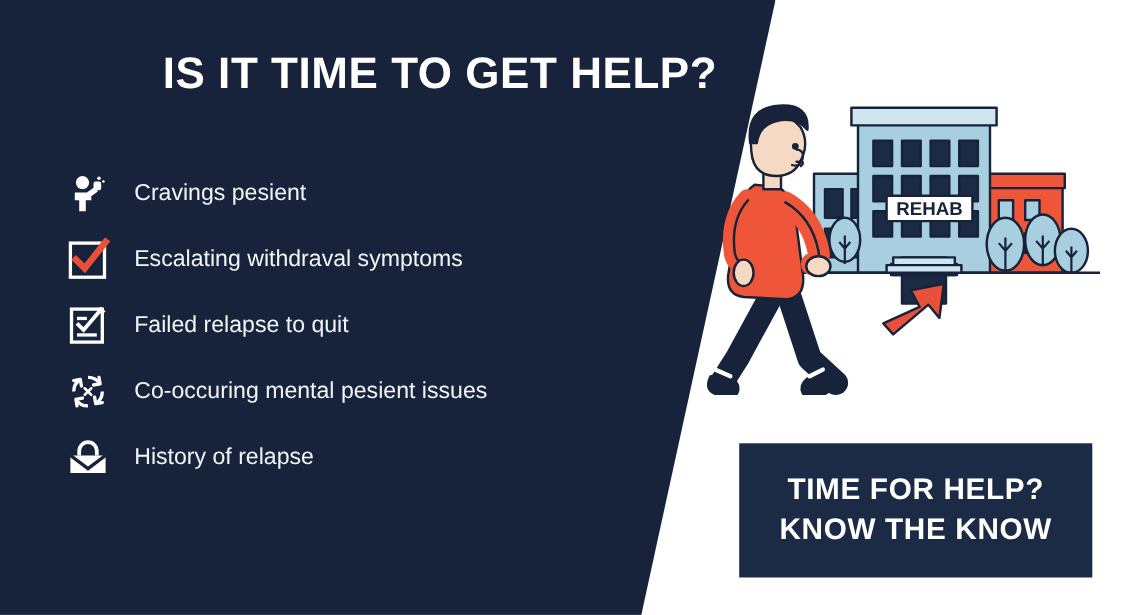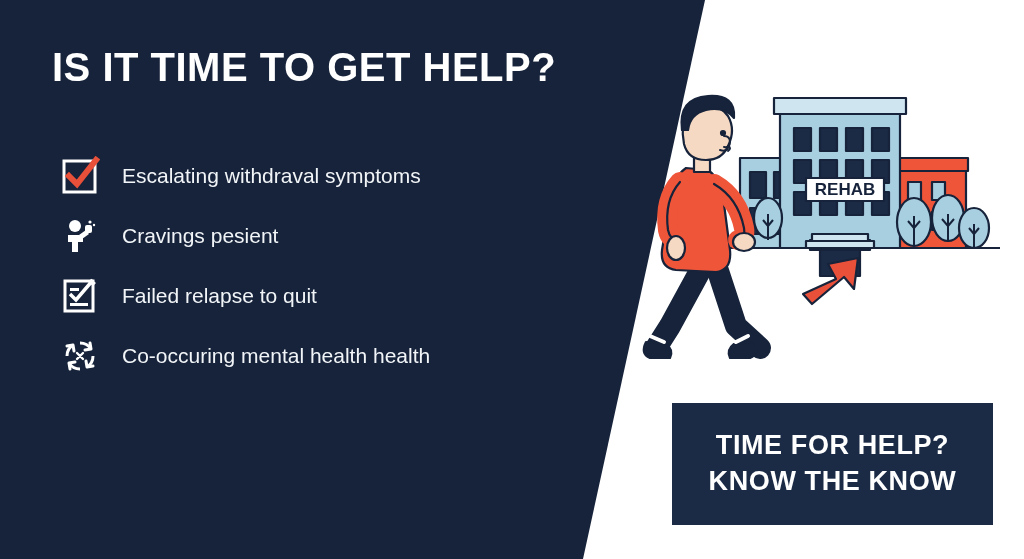--- a/index.html
+++ b/index.html
@@ -32,20 +32,21 @@
     position: absolute;
     left: 52px;
     top: 46px;
     width: 600px;
     color: #ffffff;
     font-size: 40px;
     font-weight: bold;
     letter-spacing: 0.5px;
     line-height: 1.05;
     white-space: nowrap;
+    text-align: right;
   }
   
   .checklist {
     position: absolute;
     left: 56px;
     top: 146px;
     width: 520px;
   }
   .check-row {
     display: flex;
@@ -104,40 +105,40 @@
 
   <div class="bg-white"></div>
   <div class="bg-navy"></div>
 
   <div class="headline">IS IT TIME TO GET HELP?</div>
 
   <div class="checklist">
 
     <div class="check-row">
       <span class="check-icon">
-        <svg width="40" height="40" viewBox="0 0 40 40">
-          <rect x="4" y="5" width="31" height="31" fill="none" stroke="#ffffff" stroke-width="3"></rect>
-          <path d="M9 20 L17 28 L36 4" fill="none" stroke="#e8503a" stroke-width="6" stroke-linecap="square" stroke-linejoin="miter"></path>
-        </svg>
-      </span>
-      <span class="check-label">Escalating withdraval symptoms</span>
-    </div>
-
-    <div class="check-row">
-      <span class="check-icon">
         <svg width="40" height="40" viewBox="0 0 40 40" fill="#ffffff">
           <circle cx="15" cy="10" r="6"></circle>
           <path d="M8 19 h11 a4 4 0 0 1 4 4 v3 h-5 v10 h-6 v-10 h-4 z"></path>
           <path d="M19 19 l7 -5 l3 4 l-7 5 z"></path>
           <rect x="25" y="9" width="7" height="8" rx="2"></rect>
           <circle cx="30" cy="6" r="1.6"></circle>
           <circle cx="34" cy="9" r="1.2"></circle>
         </svg>
       </span>
       <span class="check-label">Cravings pesient</span>
+    </div>
+
+    <div class="check-row">
+      <span class="check-icon">
+        <svg width="40" height="40" viewBox="0 0 40 40">
+          <rect x="4" y="5" width="31" height="31" fill="none" stroke="#ffffff" stroke-width="3"></rect>
+          <path d="M9 20 L17 28 L36 4" fill="none" stroke="#e8503a" stroke-width="6" stroke-linecap="square" stroke-linejoin="miter"></path>
+        </svg>
+      </span>
+      <span class="check-label">Escalating withdraval symptoms</span>
     </div>
 
     <div class="check-row">
       <span class="check-icon">
         <svg width="40" height="40" viewBox="0 0 40 40">
           <rect x="5" y="5" width="28" height="30" fill="none" stroke="#ffffff" stroke-width="3"></rect>
           <path d="M10 18 L16 24 L33 4" fill="none" stroke="#ffffff" stroke-width="3.5"></path>
           <rect x="10" y="27" width="18" height="3" fill="#ffffff"></rect>
           <rect x="10" y="12" width="9" height="3" fill="#ffffff"></rect>
           <path d="M31 3 l5 4 l-3 3 l-5 -4 z" fill="#ffffff"></path>
@@ -154,23 +155,33 @@
           <path d="M31 13 l-1 -6 M31 13 l-6 1" stroke-linecap="round"></path>
           <path d="M33 20 a13 13 0 0 1 -6 11"></path>
           <path d="M27 31 l6 -1 M27 31 l-1 -6" stroke-linecap="round"></path>
           <path d="M20 33 a13 13 0 0 1 -11 -6"></path>
           <path d="M9 27 l1 6 M9 27 l6 -1" stroke-linecap="round"></path>
           <path d="M7 20 a13 13 0 0 1 6 -11"></path>
           <path d="M13 9 l-6 1 M13 9 l1 6" stroke-linecap="round"></path>
           <path d="M17 17 l6 6 M23 17 l-6 6" stroke-width="2.4" stroke-linecap="round"></path>
         </svg>
       </span>
-      <span class="check-label">Co-occuring mental health health</span>
-    </div>
-
+      <span class="check-label">Co-occuring mental pesient issues</span>
+    </div>
+
+    <div class="check-row">
+      <span class="check-icon">
+        <svg width="40" height="40" viewBox="0 0 40 40">
+          <path d="M12 18 v-4 a8 8 0 0 1 16 0 v4" fill="none" stroke="#ffffff" stroke-width="3.4"></path>
+          <path d="M4 18 h32 v16 h-32 z" fill="#ffffff"></path>
+          <path d="M4 18 L20 30 L36 18" fill="none" stroke="#16233a" stroke-width="3"></path>
+        </svg>
+      </span>
+      <span class="check-label">History of relapse</span>
+    </div>
 
   </div>
 
   <div class="illustration">
     <svg width="384" height="345" viewBox="0 0 384 345">
       <g stroke="#16233a" stroke-width="2.2" stroke-linejoin="round">
 
         <rect x="100" y="122" width="82" height="90" fill="#a8cfe0"></rect>
         <rect x="110" y="136" width="16" height="26" fill="#1b2b45"></rect>
         <rect x="134" y="136" width="16" height="26" fill="#1b2b45"></rect>

